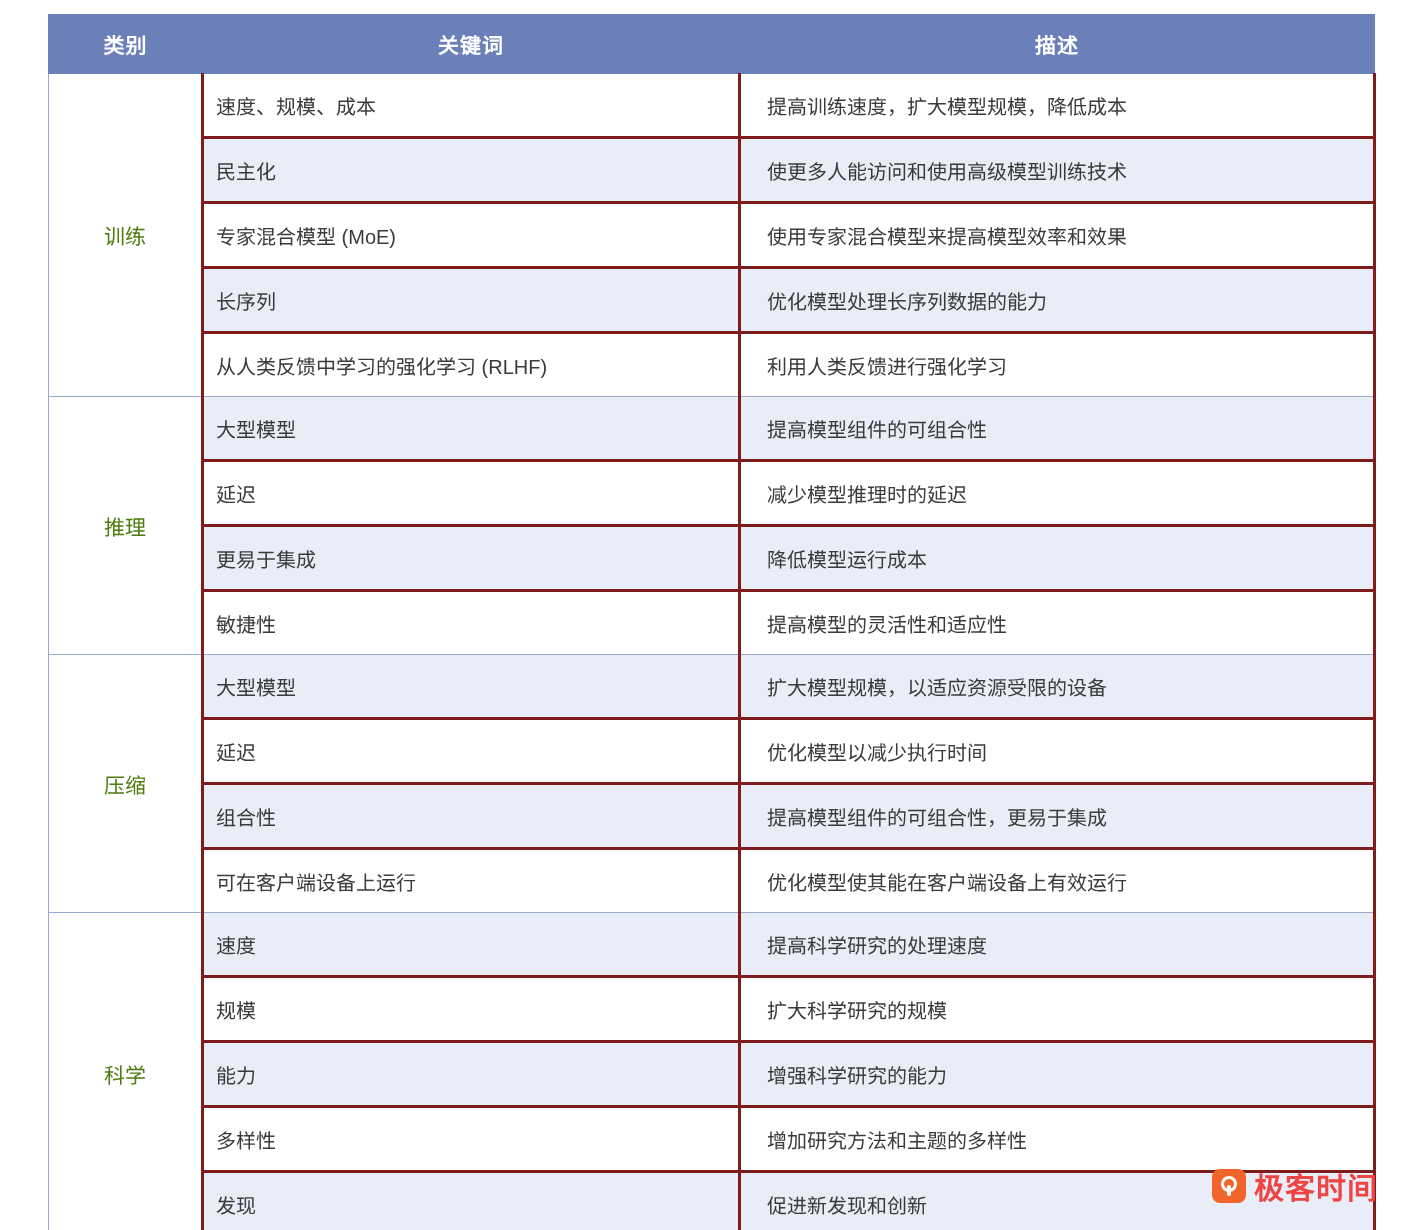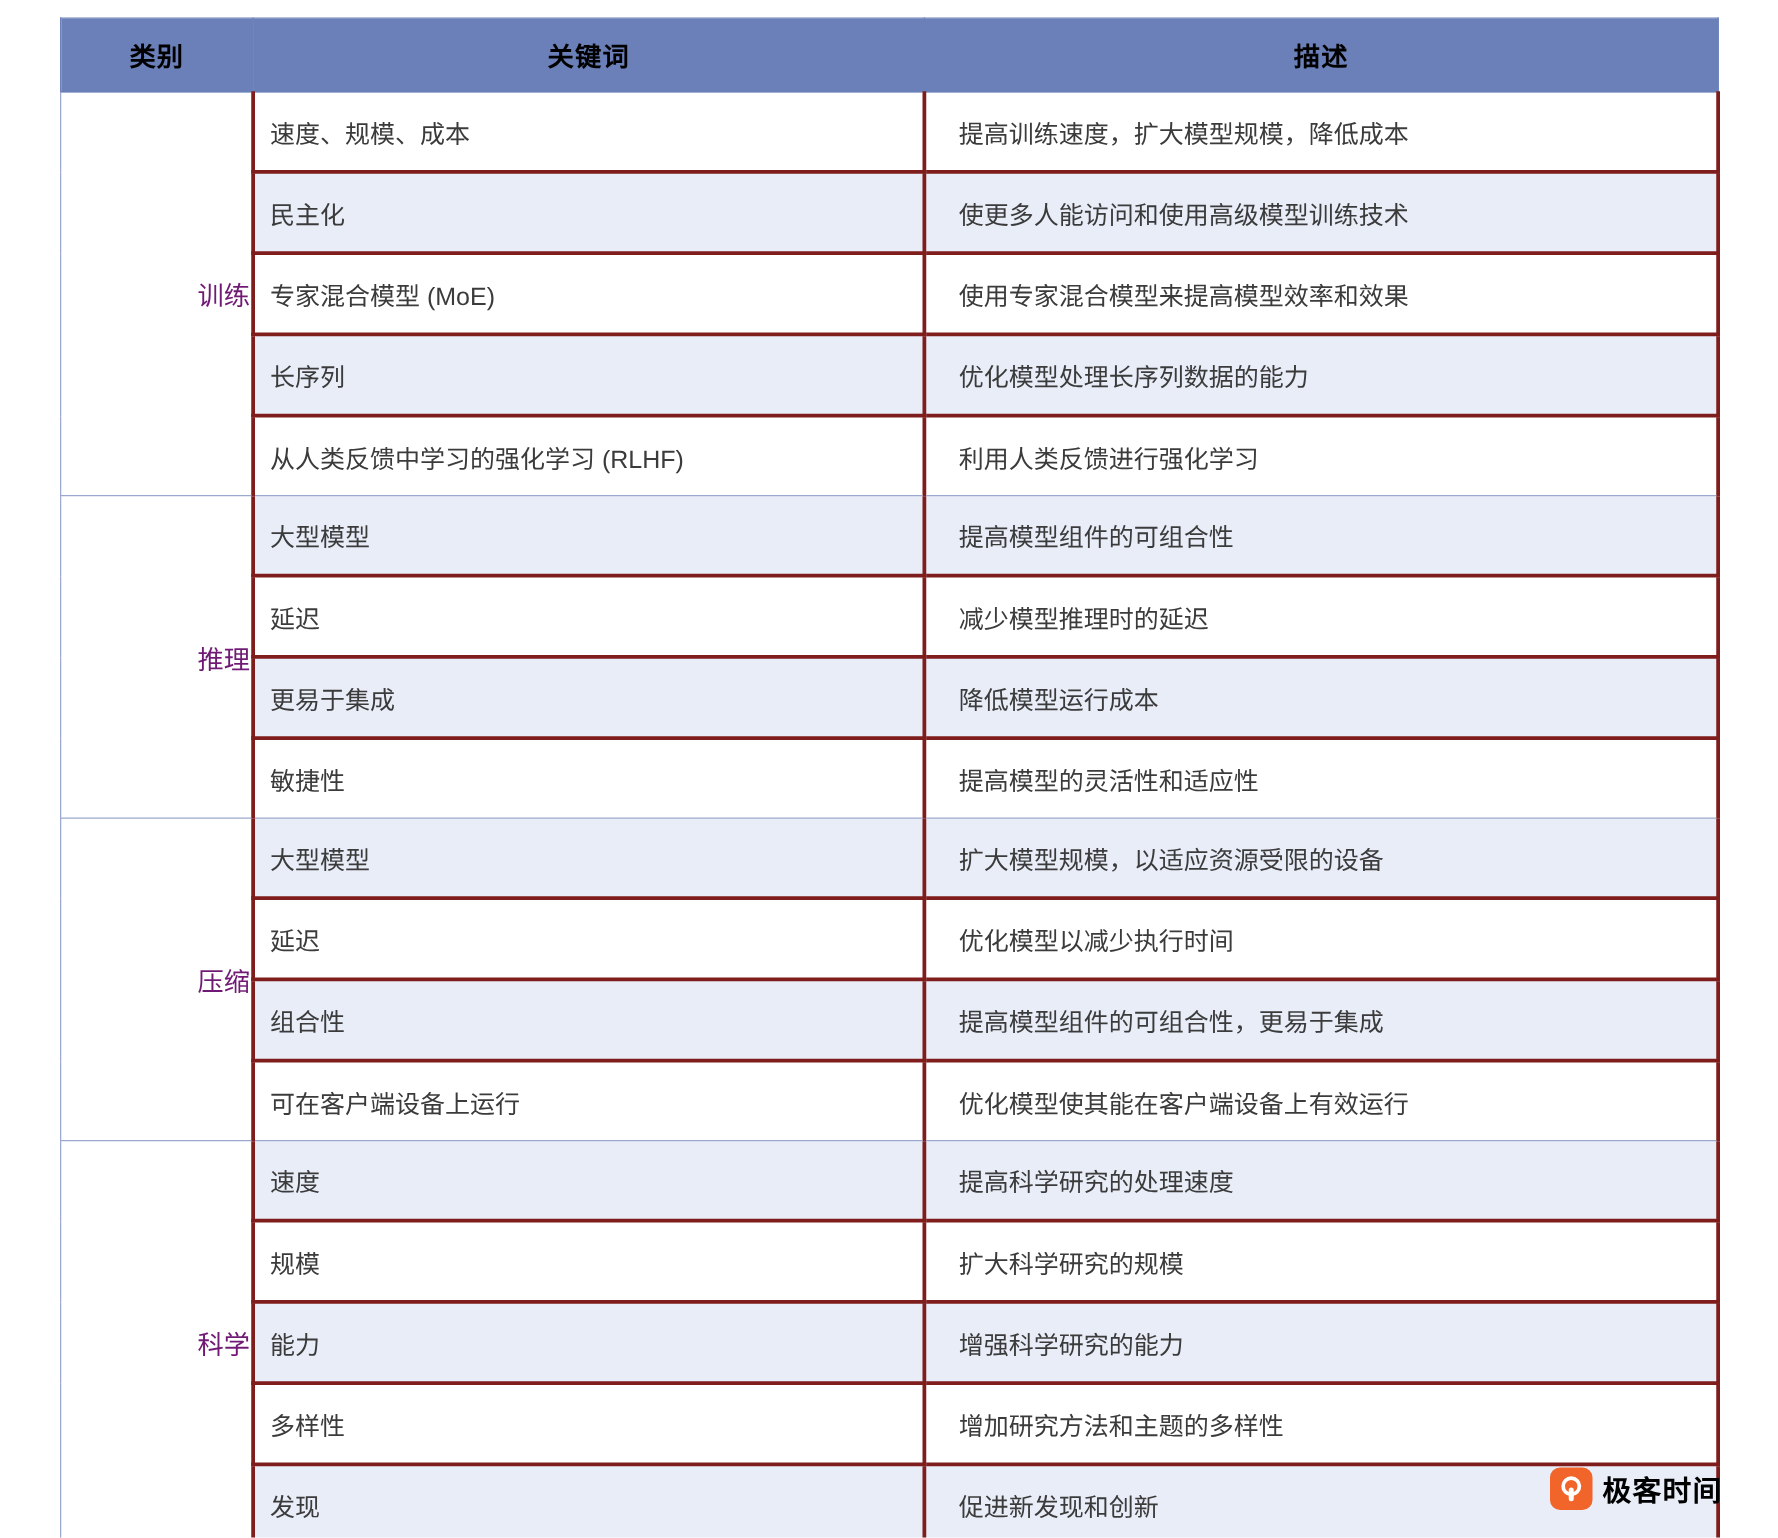--- a/index.html
+++ b/index.html
@@ -25,44 +25,44 @@
     border-collapse: collapse;
     width: 100%;
     table-layout: fixed;
   }
   table.data-table col.col-category { width: 154px; }
   table.data-table col.col-keyword  { width: 537px; }
   table.data-table col.col-desc     { width: 635px; }
 
   thead th {
     background: #6b80b8;
-    color: #000000;
+    color: #ffffff;
     font-size: 21px;
     font-weight: bold;
     height: 56px;
     text-align: center;
     border: 1px solid #6b80b8;
     letter-spacing: 1px;
   }
   tbody td {
     border: 3px solid #7f1d1d;
     font-size: 20px;
     height: 60px;
     color: #3b3b3b;
     vertical-align: middle;
   }
   tbody td.category {
-    text-align: right;
+    text-align: center;
     border-left: 1px solid #9aa9cd;
     border-right: 1px solid #9aa9cd;
     border-top: 1px solid #9aa9cd;
     border-bottom: 1px solid #9aa9cd;
     background: #ffffff;
     font-size: 21px;
-    color: #701a75;
+    color: #4d7c0f;
   }
   tbody td.keyword {
     padding-left: 12px;
   }
   tbody td.desc {
     padding-left: 26px;
   }
   tr.alt td.keyword, tr.alt td.desc {
     background: #e8edf8;
   }
@@ -109,23 +109,23 @@
     content: "";
     position: absolute;
     left: 15px;
     top: 16px;
     width: 4px;
     height: 11px;
     background: #ffffff;
     border-radius: 2px;
   }
   #logo .brand {
-    font-size: 23px;
+    font-size: 30px;
     font-weight: bold;
-    color: #000000;
+    color: #ef4444;
     letter-spacing: 1px;
     white-space: nowrap;
   }
 </style>
 </head>
 <body>
 
 <div id="sheet">
   <table class="data-table">
     <colgroup>

